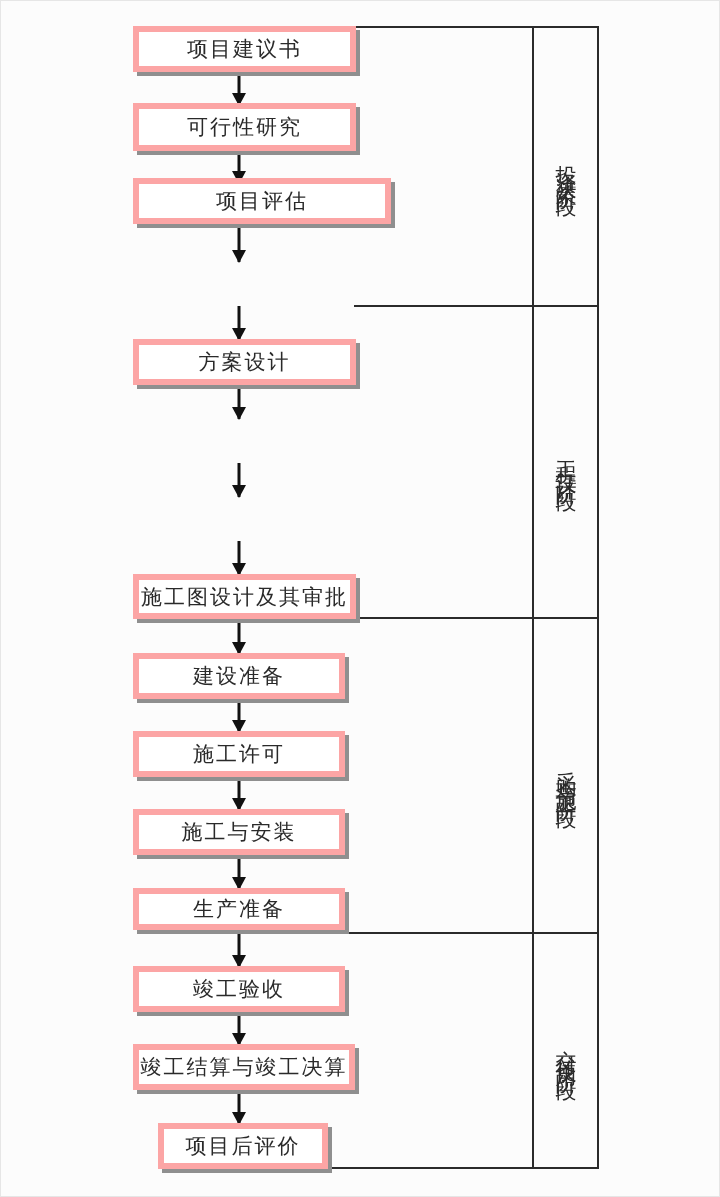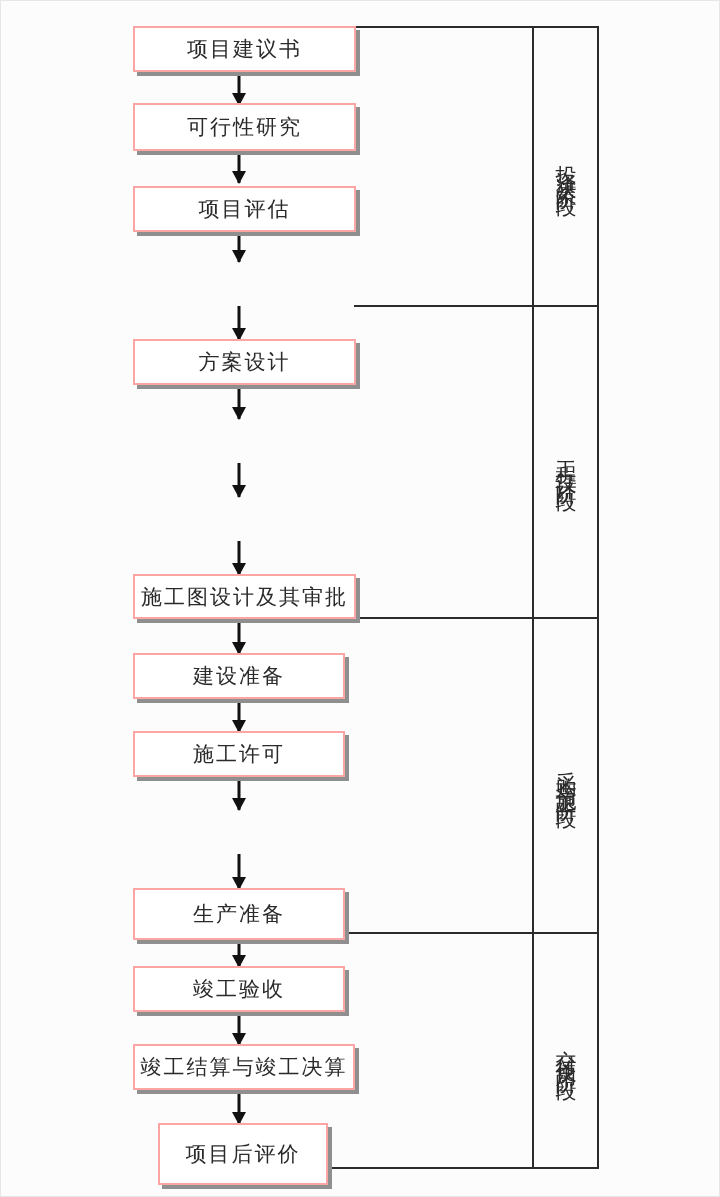--- a/index.html
+++ b/index.html
@@ -21,21 +21,21 @@
   .lines-svg {
     position: absolute;
     left: 0;
     top: 0;
     z-index: 0;
   }
   .flow-box {
     position: absolute;
     box-sizing: border-box;
     background: #ffffff;
-    border: 2px solid #fca5a5;
+    border: 6px solid #fca5a5;
     box-shadow: 4px 4px 0 0 #8f8f8f;
     display: flex;
     align-items: center;
     justify-content: center;
     z-index: 2;
   }
   .flow-box span {
     font-size: 21px;
     letter-spacing: 2px;
     white-space: nowrap;
@@ -99,45 +99,48 @@
       <line x1="238" y1="1088" x2="238" y2="1123" marker-end="url(#ah)"></line>
     </g>
   </svg>
 
   <div class="flow-box" style="left:132px;top:25px;width:223px;height:46px">
       <span>项目建议书</span>
     </div>
   <div class="flow-box" style="left:132px;top:102px;width:223px;height:48px">
       <span>可行性研究</span>
     </div>
-  <div class="flow-box" style="left:132px;top:185px;width:223px;height:46px">
+  <div class="flow-box" style="left:132px;top:177px;width:258px;height:46px">
       <span>项目评估</span>
     </div>
   <div class="flow-box" style="left:132px;top:338px;width:223px;height:46px">
       <span>方案设计</span>
     </div>
   <div class="flow-box" style="left:132px;top:573px;width:223px;height:45px">
       <span>施工图设计及其审批</span>
     </div>
   <div class="flow-box" style="left:132px;top:652px;width:212px;height:46px">
       <span>建设准备</span>
     </div>
   <div class="flow-box" style="left:132px;top:730px;width:212px;height:46px">
       <span>施工许可</span>
     </div>
-  <div class="flow-box" style="left:132px;top:887px;width:212px;height:52px">
+  <div class="flow-box" style="left:132px;top:808px;width:212px;height:46px">
+      <span>施工与安装</span>
+    </div>
+  <div class="flow-box" style="left:132px;top:887px;width:212px;height:42px">
       <span>生产准备</span>
     </div>
   <div class="flow-box" style="left:132px;top:965px;width:212px;height:46px">
       <span>竣工验收</span>
     </div>
   <div class="flow-box" style="left:132px;top:1043px;width:222px;height:46px">
       <span>竣工结算与竣工决算</span>
     </div>
-  <div class="flow-box" style="left:157px;top:1122px;width:170px;height:62px">
+  <div class="flow-box" style="left:157px;top:1122px;width:170px;height:46px">
       <span>项目后评价</span>
     </div>
 
   <div class="phase-cell" style="top:26px;height:279px">
       <span>投资决策阶段</span>
     </div>
   <div class="phase-cell" style="top:305px;height:312px">
       <span>工程设计阶段</span>
     </div>
   <div class="phase-cell" style="top:617px;height:315px">

